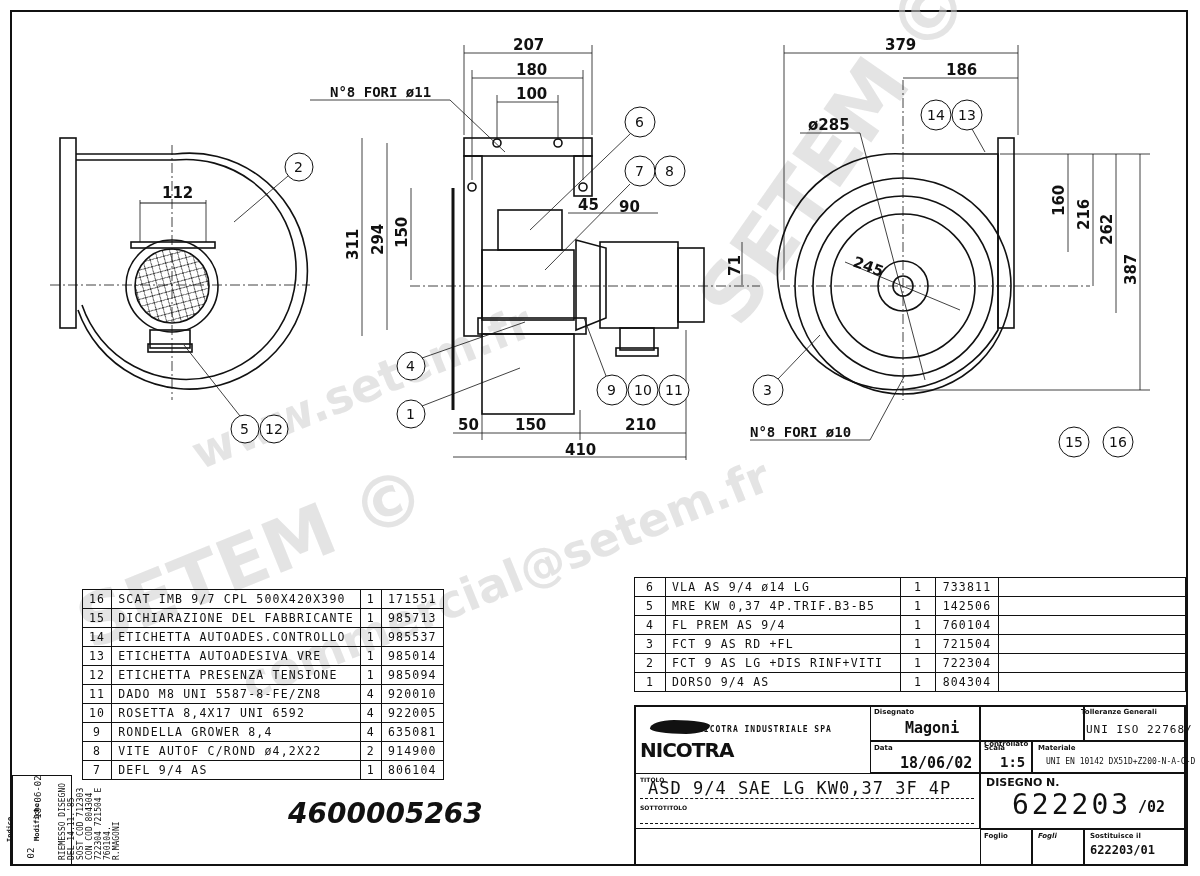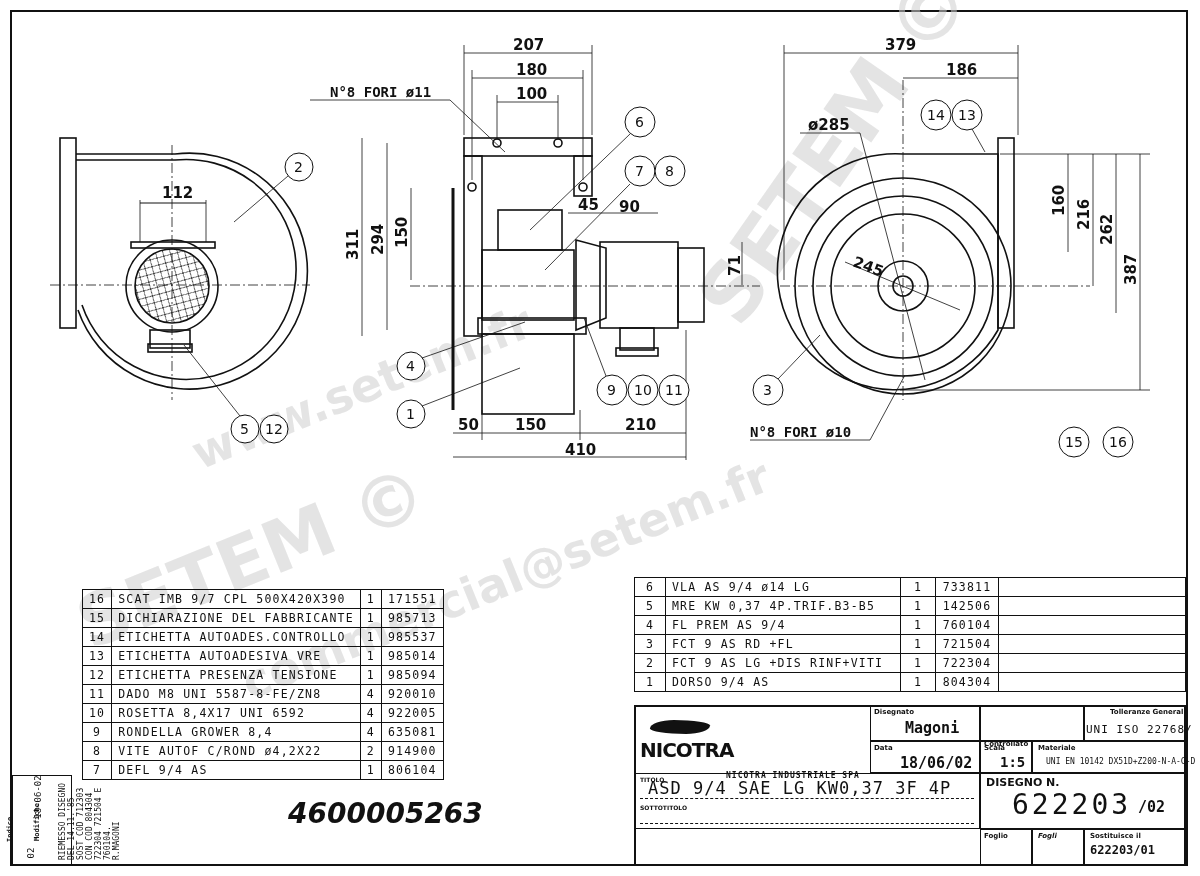--- a/index.html
+++ b/index.html
@@ -306,29 +306,29 @@
         <td class="c">1</td>
         <td class="c">804304</td>
         <td></td>
       </tr>
   </tbody>
 </table>
 
 <div class="tb" style="left:634px;top:705px;width:552px;height:161px;border-width:2px;"></div>
 <div style="position:absolute;left:650px;top:720px;width:60px;height:14px;background:#111;border-radius:40% 60% 40% 60%/60% 40% 60% 40%;"></div>
 <div class="val" style="left:640px;top:738px;font-family:'DejaVu Sans','Liberation Sans',sans-serif;font-size:20px;font-weight:900;letter-spacing:-1px;">NICOTRA</div>
-<div class="val" style="left:726px;top:725px;font-size:8px;letter-spacing:1px;margin-top:46px;">NICOTRA INDUSTRIALE SPA</div>
+<div class="val" style="left:698px;top:725px;font-size:8px;letter-spacing:1px;">NICOTRA INDUSTRIALE SPA</div>
 
 <div class="tb" style="left:870px;top:705px;width:110px;height:36px;"></div>
 <div class="lbl" style="left:874px;top:708px;">Disegnato</div>
 <div class="val" style="left:905px;top:719px;font-size:15px;">Magoni</div>
 <div class="tb" style="left:980px;top:705px;width:104px;height:36px;"></div>
 <div class="lbl" style="left:984px;top:740px;">Controllato</div>
 <div class="tb" style="left:1084px;top:705px;width:102px;height:36px;"></div>
-<div class="lbl" style="left:1110px;top:708px;text-align:center;">Tolleranze Generali</div>
+<div class="lbl" style="left:1081px;top:708px;text-align:center;">Tolleranze Generali</div>
 <div class="val" style="left:1086px;top:723px;font-size:11px;font-weight:normal;letter-spacing:1px;">UNI ISO 22768/</div>
 
 <div class="tb" style="left:870px;top:741px;width:110px;height:32px;"></div>
 <div class="lbl" style="left:874px;top:744px;">Data</div>
 <div class="val" style="left:900px;top:754px;font-size:15px;text-align:right;">18/06/02</div>
 <div class="tb" style="left:980px;top:741px;width:52px;height:32px;"></div>
 <div class="lbl" style="left:984px;top:744px;">Scala</div>
 <div class="val" style="left:1000px;top:754px;font-size:14px;">1:5</div>
 <div class="tb" style="left:1032px;top:741px;width:154px;height:32px;"></div>
 <div class="lbl" style="left:1038px;top:744px;">Materiale</div>

